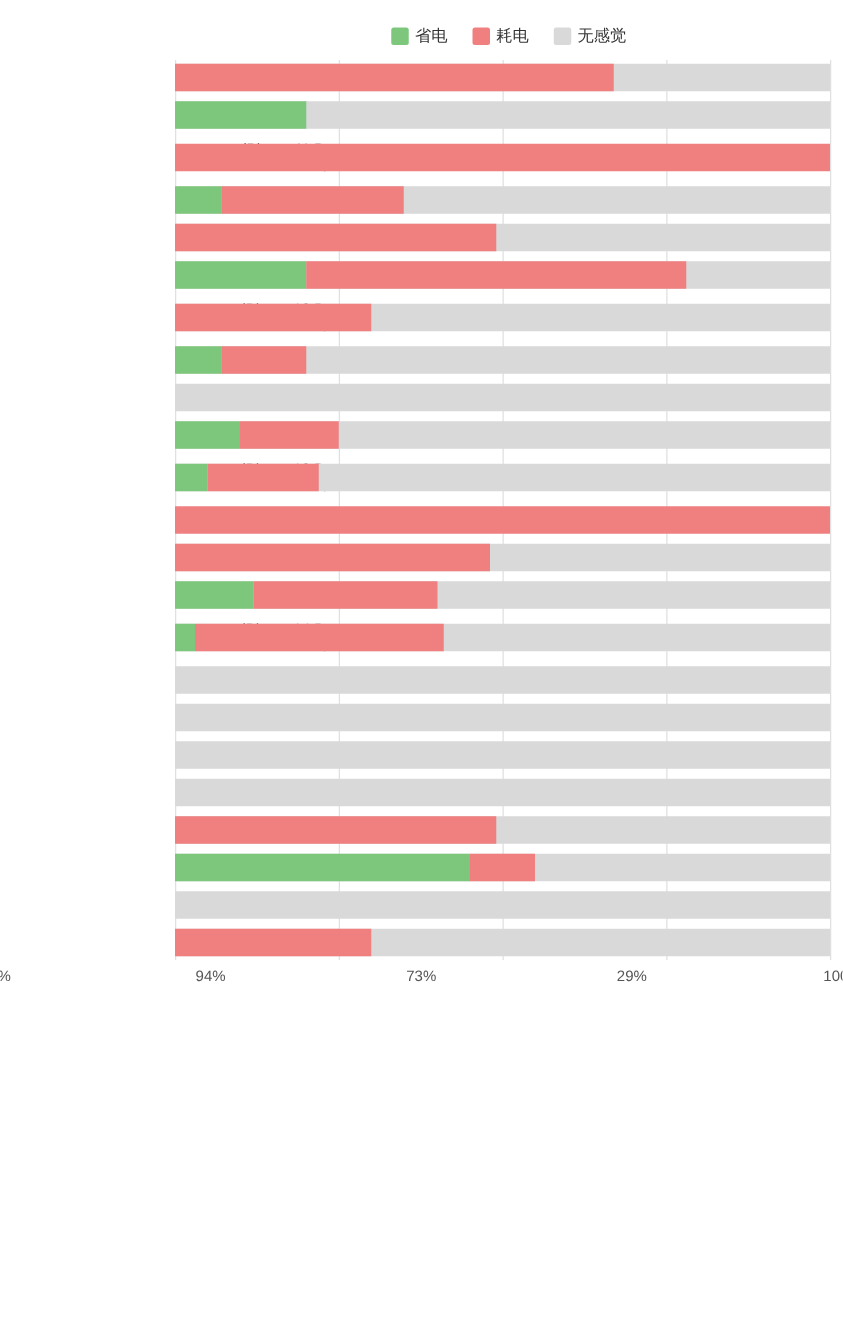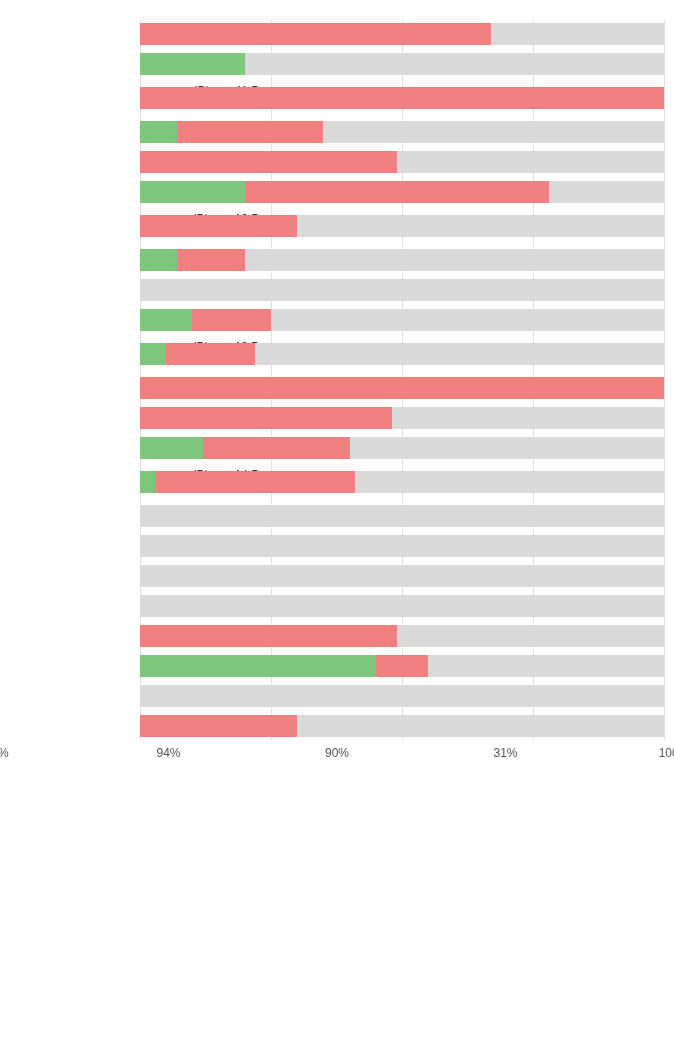--- a/index.html
+++ b/index.html
@@ -91,20 +91,34 @@
       width: 1px;
       background: #ccc;
       opacity: 0.6;
     }
   </style>
 </head>
 <body>
 
 <div class="chart-container">
 
+  <div class="legend">
+  <div class="legend-item">
+        <div class="legend-dot" style="background: rgb(125, 199, 125);"></div>
+        <span>省电</span>
+      </div>
+      <div class="legend-item">
+        <div class="legend-dot" style="background: rgb(240, 128, 128);"></div>
+        <span>耗电</span>
+      </div>
+      <div class="legend-item">
+        <div class="legend-dot" style="background: rgb(217, 217, 217);"></div>
+        <span>无感觉</span>
+      </div>
+    </div>
 
   <div style="position:relative;">
 
     <div class="chart-area">
 
     <div style="position: relative;">
           <div class="bar-row" style="position: relative; z-index: 1;">
             <div class="bar-label">iPhone 11</div>
             <div class="bar-wrapper">
               <div class="bar-segment-red" style="width: 67%;"></div>
@@ -244,17 +258,17 @@
           <div class="grid-line" style="left: 50%; position: absolute; top: 0px; bottom: 0px; pointer-events: none; z-index: 0;"></div>
           <div class="grid-line" style="left: 75%; position: absolute; top: 0px; bottom: 0px; pointer-events: none; z-index: 0;"></div>
           <div class="grid-line" style="left: 100%; position: absolute; top: 0px; bottom: 0px; pointer-events: none; z-index: 0;"></div>
         </div>
       </div>
   </div>
 
   <div class="x-axis" style="height:20px; position:relative; margin-top:2px;">
   <span class="x-tick" style="left: 0%;">0%</span>
       <span class="x-tick" style="left: 25%;">94%</span>
-      <span class="x-tick" style="left: 50%;">90%</span>
-      <span class="x-tick" style="left: 75%;">31%</span>
+      <span class="x-tick" style="left: 50%;">73%</span>
+      <span class="x-tick" style="left: 75%;">29%</span>
       <span class="x-tick" style="left: 100%;">100%</span>
     </div>
 </div>
 
 </body></html>

